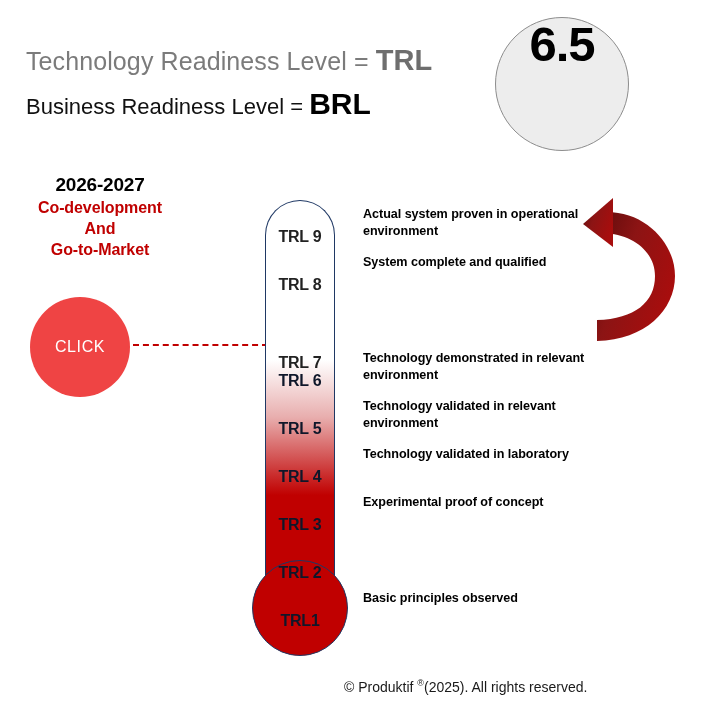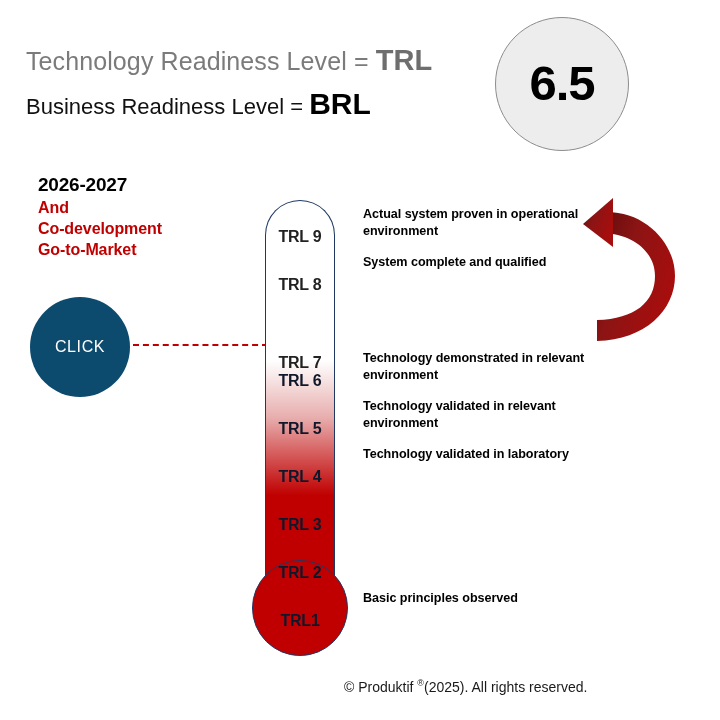--- a/index.html
+++ b/index.html
@@ -53,37 +53,37 @@
     position: absolute;
     left: 495px;
     top: 17px;
     width: 134px;
     height: 134px;
     border-radius: 50%;
     background: #ededed;
     border: 1.3px solid #8d8d8d;
     box-sizing: border-box;
     display: flex;
-    align-items: center;
     justify-content: center;
   }
   #score-value {
     font-size: 49px;
     font-weight: bold;
     color: #000000;
     letter-spacing: -1px;
     margin-top: -2px;
   }
 
   
   #phase-block {
     position: absolute;
     left: 38px;
     top: 172px;
     line-height: 1.32;
+    text-align: center;
   }
   #phase-years {
     font-size: 19px;
     font-weight: bold;
     color: #000000;
     letter-spacing: -.2px;
   }
   .phase-line {
     font-size: 16px;
     font-weight: bold;
@@ -92,21 +92,21 @@
   }
 
   
   #click-circle {
     position: absolute;
     left: 30px;
     top: 297px;
     width: 100px;
     height: 100px;
     border-radius: 50%;
-    background: #0c4a6e;
+    background: #ef4444;
     display: flex;
     align-items: center;
     justify-content: center;
   }
   #click-label {
     color: #ffffff;
     font-size: 16px;
     letter-spacing: .6px;
   }
 
@@ -230,22 +230,22 @@
   <div class="hdr-line" id="hdr-brl">
     <span>Business Readiness Level = </span><span class="abbr">BRL</span>
   </div>
 
   <div id="score-circle">
     <span id="score-value">6.5</span>
   </div>
 
   <div id="phase-block">
     <div id="phase-years">2026-2027</div>
+    <div class="phase-line">Co-development</div>
     <div class="phase-line">And</div>
-    <div class="phase-line">Co-development</div>
     <div class="phase-line">Go-to-Market</div>
   </div>
 
   <div id="click-circle">
     <span id="click-label">CLICK</span>
   </div>
 
   <div id="connector"></div>
 
   <div id="thermo">
@@ -264,20 +264,21 @@
     <div class="trl-tick light" style="top:321px;">TRL 3</div>
     <div class="trl-tick light" style="top:369px;">TRL 2</div>
     <div class="trl-tick light" style="top:417px;">TRL1</div>
   </div>
 
   <div class="desc" style="top:206px;">Actual system proven in operational environment</div>
   <div class="desc" style="top:254px;">System complete and qualified</div>
   <div class="desc" style="top:350px;">Technology demonstrated in relevant environment</div>
   <div class="desc" style="top:398px;">Technology validated in relevant environment</div>
   <div class="desc" style="top:446px;">Technology validated in laboratory</div>
+  <div class="desc" style="top:494px;">Experimental proof of concept</div>
   <div class="desc" style="top:590px;">Basic principles observed</div>
 
   <div id="cycle-arrow">
     <svg width="95" height="150" viewBox="0 0 95 150" xmlns="http://www.w3.org/2000/svg">
       <defs>
         <linearGradient id="argrad" x1="0" y1="0" x2="1" y2="0.55">
           <stop offset="0%" stop-color="#5e0b0b"></stop>
           <stop offset="45%" stop-color="#8c1414"></stop>
           <stop offset="100%" stop-color="#a80d0d"></stop>
         </linearGradient>

